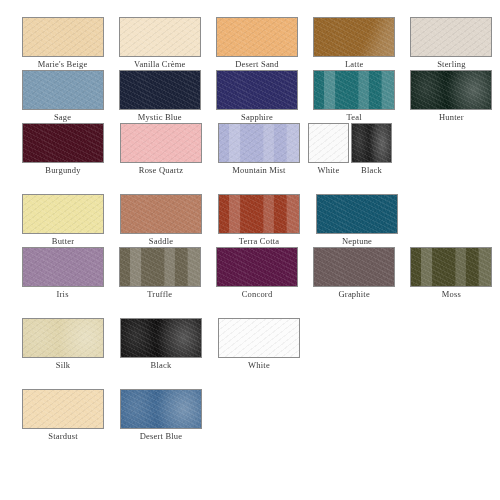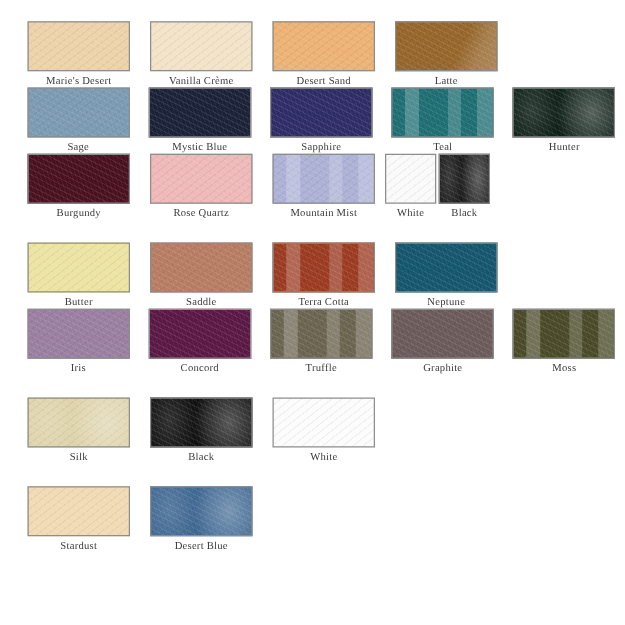--- a/index.html
+++ b/index.html
@@ -77,40 +77,46 @@
 </head>
 <body>
 
 <div id="chart" style="padding: 17px 0px 0px 14px; box-sizing: border-box;">
     <div class="swatch-group">
       <div class="swatch-row">
         <div class="swatch-cell">
           <div class="chip" style="background-color:#EDD3A9;">
             <div class="grain"></div>
           </div>
-          <div class="label">Marie's Desert</div>
+          <div class="label">Marie's Beige</div>
         </div>
         <div class="swatch-cell">
           <div class="chip" style="background-color:#F3E3C8;">
             <div class="grain"></div>
           </div>
           <div class="label">Vanilla Crème</div>
         </div>
         <div class="swatch-cell">
           <div class="chip" style="background-color:#EDB274;">
             <div class="grain"></div>
           </div>
           <div class="label">Desert Sand</div>
         </div>
         <div class="swatch-cell">
           <div class="chip" style="background-color:#96662A;">
             <div class="grain"></div>
             <div class="bands" style="background:linear-gradient(115deg, rgba(255,255,255,0) 62%, rgba(255,255,255,.16) 80%, rgba(255,255,255,.22) 100%);"></div>
           </div>
           <div class="label">Latte</div>
+        </div>
+        <div class="swatch-cell">
+          <div class="chip" style="background-color:#DED6CC;">
+            <div class="grain"></div>
+          </div>
+          <div class="label">Sterling</div>
         </div>
       </div>
       <div class="swatch-row">
         <div class="swatch-cell">
           <div class="chip" style="background-color:#7C9BB3;">
             <div class="grain"></div>
           </div>
           <div class="label">Sage</div>
         </div>
         <div class="swatch-cell">
@@ -207,31 +213,31 @@
         </div>
       </div>
       <div class="swatch-row">
         <div class="swatch-cell">
           <div class="chip" style="background-color:#9A7FA0;">
             <div class="grain"></div>
           </div>
           <div class="label">Iris</div>
         </div>
         <div class="swatch-cell">
+          <div class="chip" style="background-color:#6B6450;">
+            <div class="grain"></div>
+            <div class="bands" style="background:linear-gradient(90deg,rgba(255,255,255,0) 0%, rgba(255,255,255,0) 12%,rgba(255,255,255,.22) 13%, rgba(255,255,255,.22) 26%,rgba(255,255,255,0) 27%, rgba(255,255,255,0) 55%,rgba(255,255,255,.18) 56%, rgba(255,255,255,.18) 68%,rgba(255,255,255,0) 69%, rgba(255,255,255,0) 84%,rgba(255,255,255,.20) 85%, rgba(255,255,255,.20) 100%);"></div>
+          </div>
+          <div class="label">Truffle</div>
+        </div>
+        <div class="swatch-cell">
           <div class="chip" style="background-color:#5B1846;">
             <div class="grain"></div>
           </div>
           <div class="label">Concord</div>
-        </div>
-        <div class="swatch-cell">
-          <div class="chip" style="background-color:#6B6450;">
-            <div class="grain"></div>
-            <div class="bands" style="background:linear-gradient(90deg,rgba(255,255,255,0) 0%, rgba(255,255,255,0) 12%,rgba(255,255,255,.22) 13%, rgba(255,255,255,.22) 26%,rgba(255,255,255,0) 27%, rgba(255,255,255,0) 55%,rgba(255,255,255,.18) 56%, rgba(255,255,255,.18) 68%,rgba(255,255,255,0) 69%, rgba(255,255,255,0) 84%,rgba(255,255,255,.20) 85%, rgba(255,255,255,.20) 100%);"></div>
-          </div>
-          <div class="label">Truffle</div>
         </div>
         <div class="swatch-cell">
           <div class="chip" style="background-color:#6B5A5A;">
             <div class="grain"></div>
           </div>
           <div class="label">Graphite</div>
         </div>
         <div class="swatch-cell">
           <div class="chip" style="background-color:#4A4A28;">
             <div class="grain"></div>

